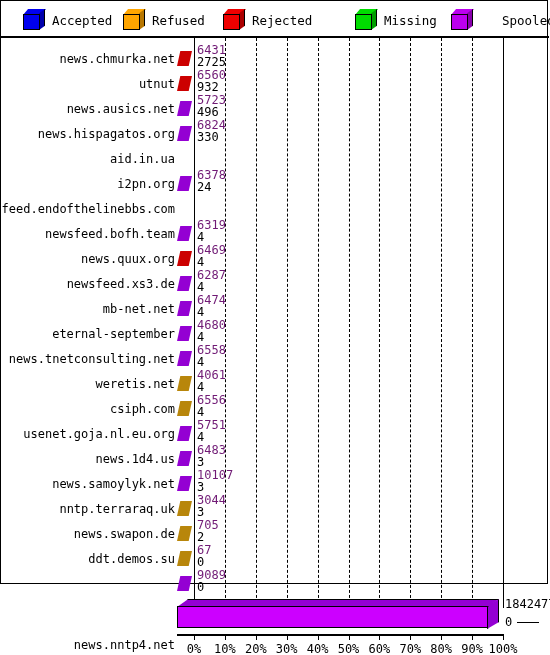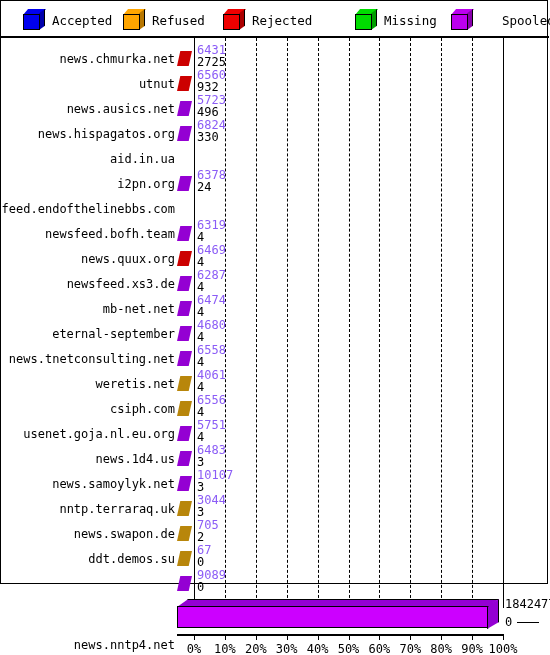--- a/index.html
+++ b/index.html
@@ -62,21 +62,21 @@
     font-size:12px;color:#000;white-space:nowrap;text-align:right;
   }
   .row-bar-wrap{
     position:absolute;left:176px;top:0;height:25px;width:300px;
   }
   .row-bar{
     position:absolute;left:0;top:5px;height:15px;
     border:1px solid #000;box-sizing:border-box;
   }
   .row-val-top{
-    position:absolute;left:20px;top:-3px;font-size:12px;color:#8b5cf6;white-space:nowrap;
+    position:absolute;left:20px;top:-3px;font-size:12px;color:#701a75;white-space:nowrap;
   }
   .row-val-bot{
     position:absolute;left:20px;top:9px;font-size:12px;color:#000;white-space:nowrap;
   }
 
   
   #axis-area{
     position:absolute;left:193px;top:0px;width:310px;height:570px;
     pointer-events:none;
   }

